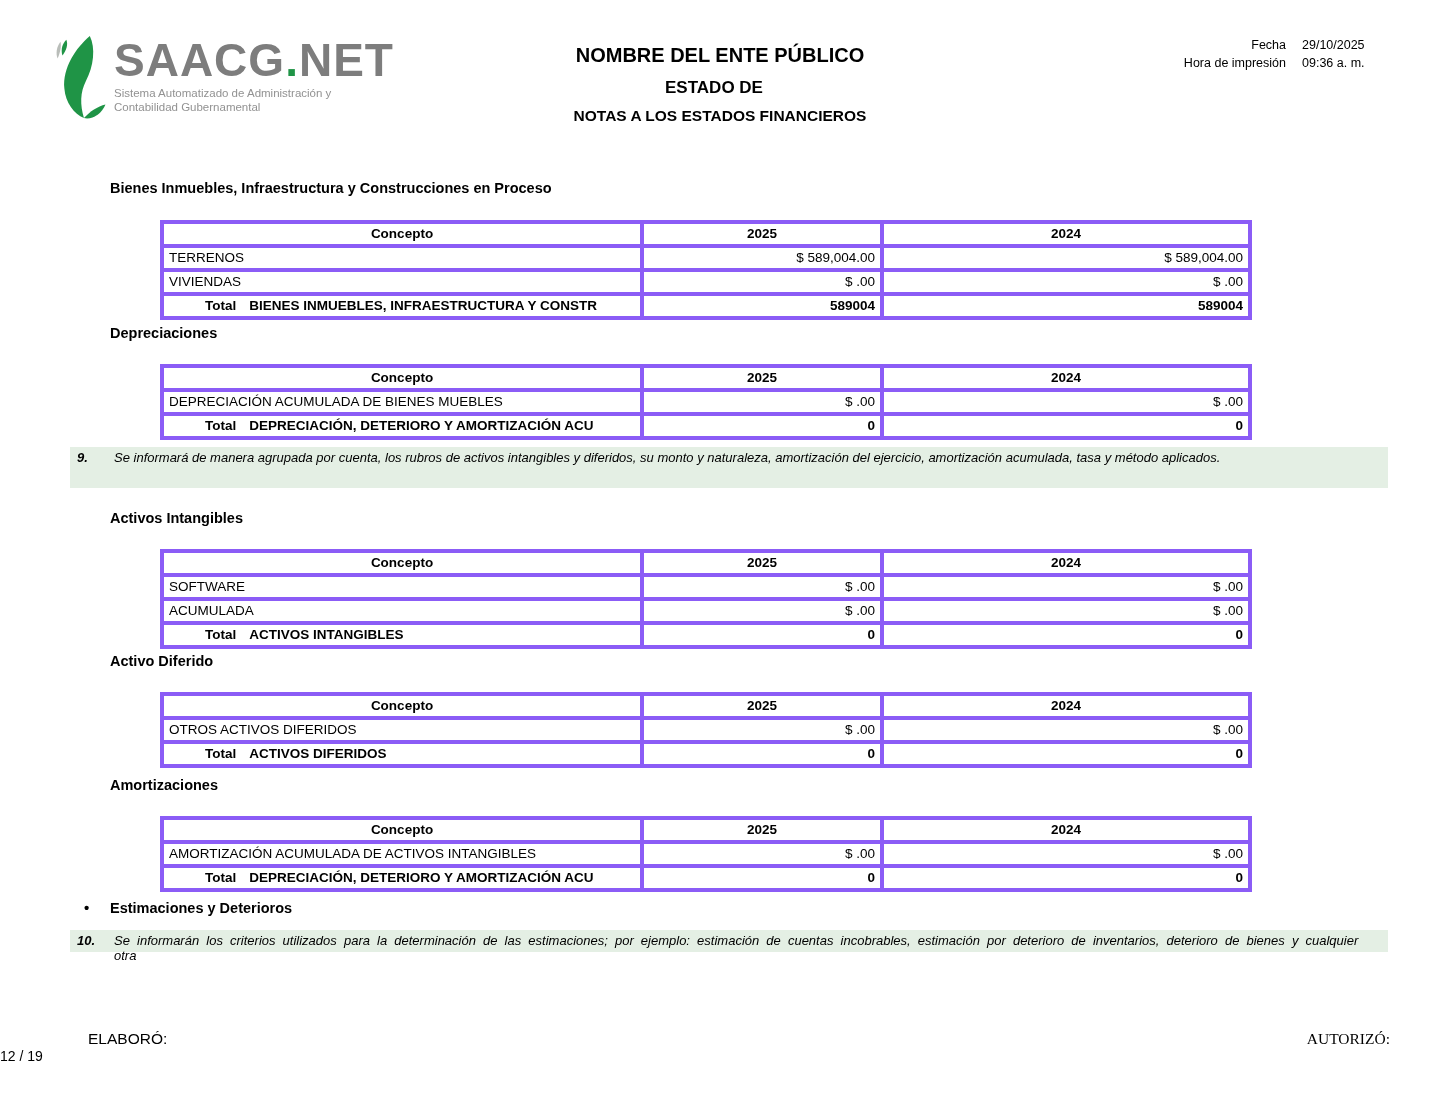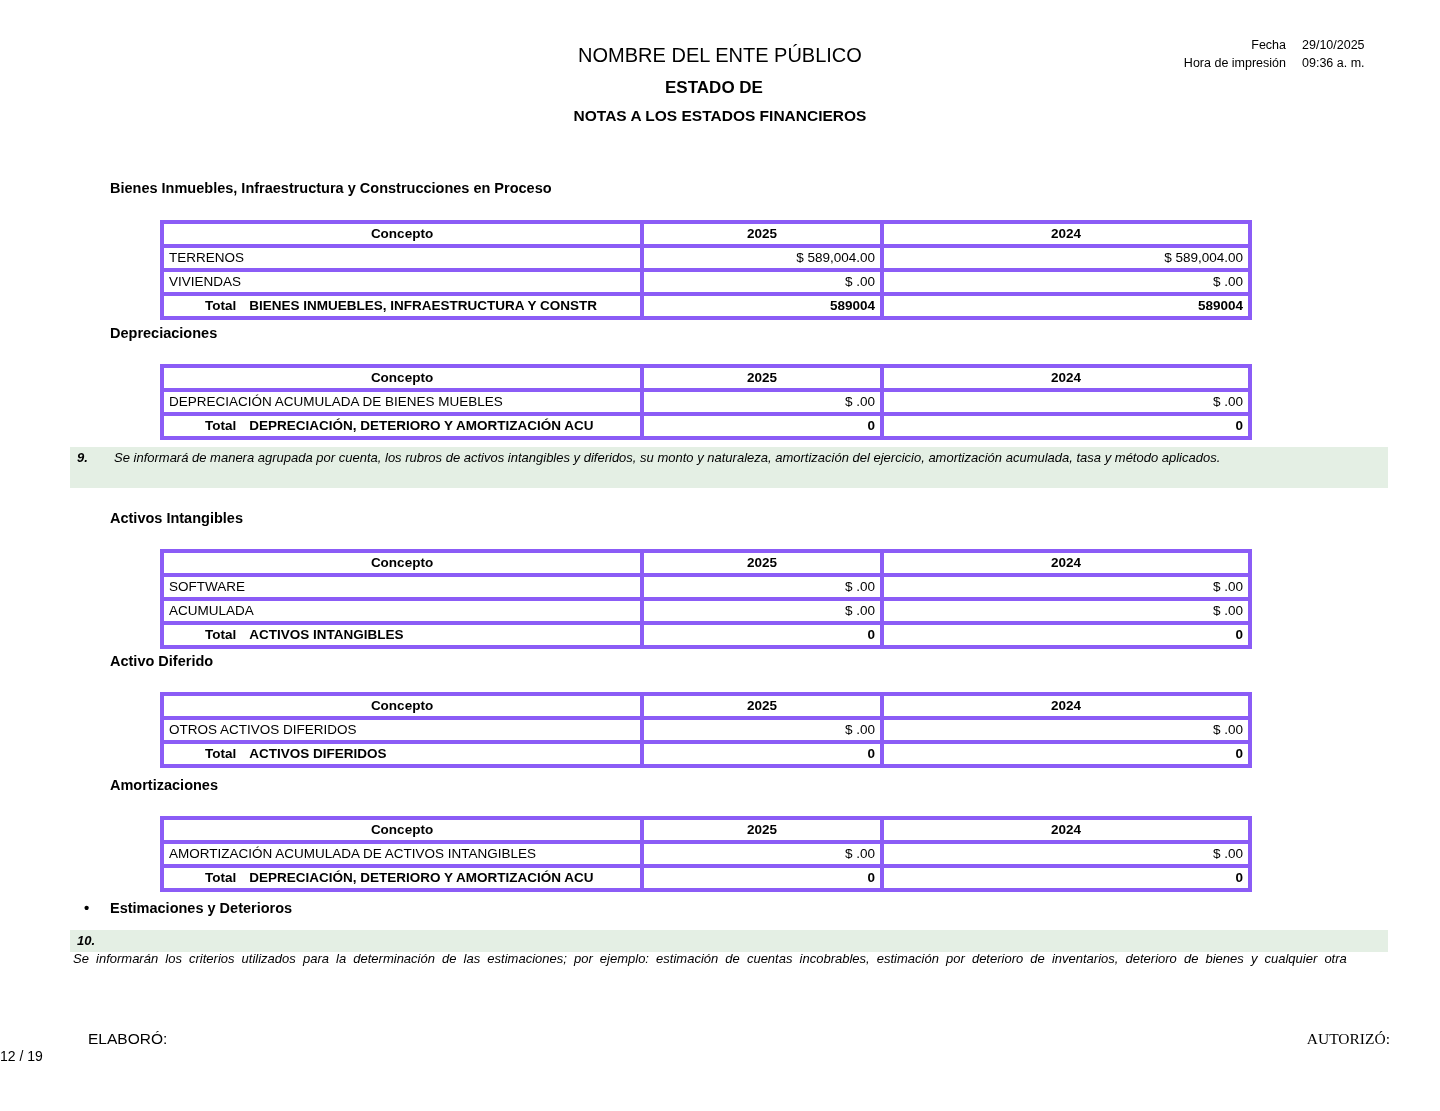--- a/index.html
+++ b/index.html
@@ -17,21 +17,21 @@
 
   
   .logo { position:absolute; left:52px; top:34px; display:flex; align-items:flex-start; }
   .logo-icon { width:60px; height:88px; flex:none; }
   .logo-textcol { margin-left:2px; }
   .brand { font-size:46px; font-weight:bold; color:#7d7d7d; line-height:52px; letter-spacing:1px; }
   .brand .dot { color:#1f9446; }
   .tagline { font-size:11.5px; color:#929292; line-height:14px; margin-top:0px; }
 
   .titles { position:absolute; left:0; right:0; top:44px; text-align:center; }
-  .title-entity { font-size:20px; font-weight:normal; margin:0; }
+  .title-entity { font-size:20px; font-weight:bold; margin:0; }
   .title-report { font-size:17px; font-weight:bold; margin:11px 12px 0 0; }
   .title-sub    { font-size:15.5px; font-weight:bold; margin:9px 0 0 0; }
 
   .printinfo { position:absolute; top:38px; right:50px; display:grid;
                grid-template-columns:auto auto; column-gap:16px; row-gap:4px;
                font-size:12.5px; }
   .printinfo .lbl { text-align:right;margin-left:28px; }
   .printinfo .val { text-align:left; min-width:88px; }
 
   
@@ -50,37 +50,52 @@
   table.rpt tr.total-row td { font-weight:bold; }
   .total-word { padding-left:36px;text-align:right; }
   .total-name { margin-left:13px; }
 
   
   .note { position:absolute; left:70px; width:1318px; background:#e4efe4;
           display:flex; align-items:flex-start; font-style:italic; font-size:13px; }
   .note-num { flex:none; width:34px; padding:3px 0 0 7px; font-weight:bold; }
   .note-text { padding:3px 10px 0 3px; }
   .note-9 { top:447px; height:41px; }
-  .note-10 { top:930px; height:22px;flex-direction:column; }
+  .note-10 { top:930px; height:22px; }
   .note-10 .note-text { word-spacing:3.5px; }
 
   
   .bullet-head { position:absolute; left:84px; top:899px; font-size:14.5px; font-weight:bold; }
   .bullet-glyph { display:inline-block; width:26px; font-size:15px; }
 
   
   .f-elaboro  { position:absolute; left:52px;  top:1030px; font-size:15.5px;margin-left:36px; }
   .f-autorizo { position:absolute; right:50px; top:1030px; font-size:15.5px;font-family:Liberation Serif, serif; }
   .f-page     { position:absolute; left:0; right:0; top:1048px; text-align:left; font-size:14px; }
 </style>
 </head>
 <body>
 
 <div class="page">
 
+  <div class="logo">
+    <svg class="logo-icon" viewBox="0 0 60 90" xmlns="http://www.w3.org/2000/svg">
+      <path d="M8 8 C4 13 3 20 5 25 C8 19 9 12 8 8 Z" fill="#b9bdb9"></path>
+      <path d="M14 6 C10 10 8 16 10 22 C14 17 16 11 14 6 Z" fill="#1f9446"></path>
+      <path d="M38 2 C24 14 10 34 12 56 C13 70 22 82 32 86 C28 72 28 60 34 48 C42 33 44 14 38 2 Z" fill="#1f9446"></path>
+      <path d="M32 86 C40 88 50 82 54 72 C46 74 38 79 32 86 Z" fill="#1f9446"></path>
+    </svg>
+    <div class="logo-textcol">
+      <div class="brand"><span>SAACG</span><span class="dot">.</span><span>NET</span></div>
+      <div class="tagline">
+        <div>Sistema Automatizado de Administración y</div>
+        <div>Contabilidad Gubernamental</div>
+      </div>
+    </div>
+  </div>
 
   <div class="titles">
     <h1 class="title-entity">NOMBRE DEL ENTE PÚBLICO</h1>
     <h2 class="title-report">ESTADO DE</h2>
     <h2 class="title-sub">NOTAS A LOS ESTADOS FINANCIEROS</h2>
   </div>
 
   <div class="printinfo">
     <span class="lbl">Fecha</span>
     <span class="val">29/10/2025</span>

